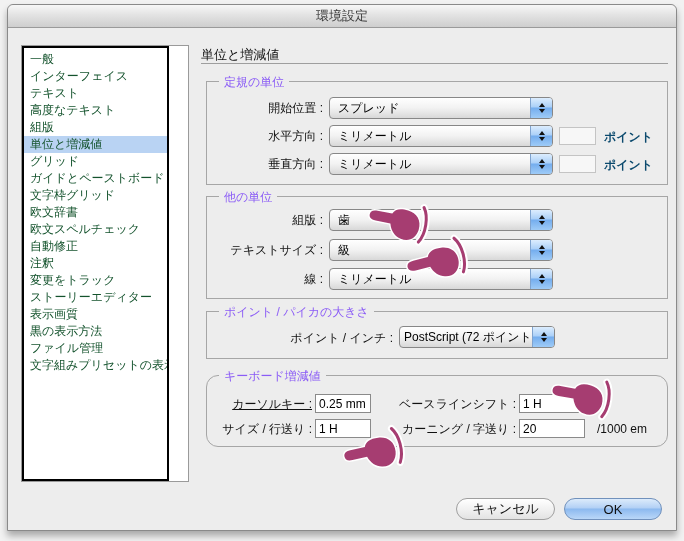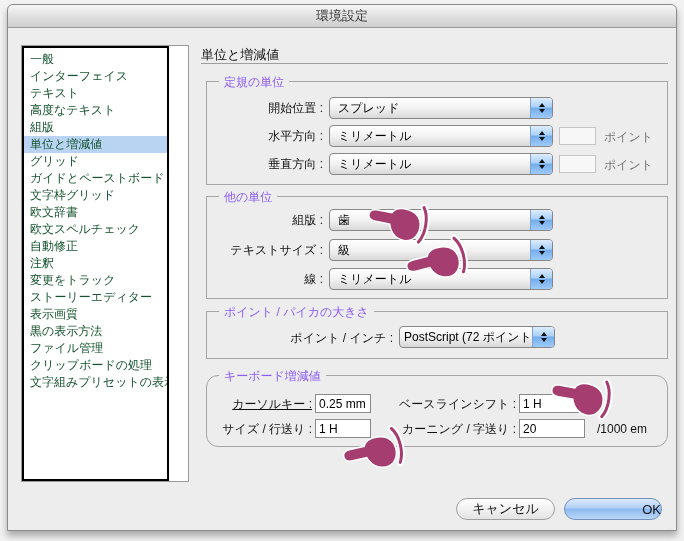--- a/index.html
+++ b/index.html
@@ -19,38 +19,38 @@
   .sidebar-focus{position:absolute;left:0;top:0;width:147px;height:435px;
                  border:2px solid #000;box-sizing:border-box;background:#fff;padding-top:3px;overflow:hidden;}
   .side-item{height:17px;line-height:17px;font-size:12px;color:#14532d;padding:0 6px;white-space:nowrap;cursor:default;}
   .side-item.selected{background:#b9d3f3;}
   
   .content-header{position:absolute;left:193px;top:41px;font-size:13px;color:#111;}
   .header-sep{position:absolute;left:193px;top:58px;width:467px;height:0;border-top:1px solid #9e9e9e;}
   .groupbox{position:absolute;border:1px solid #a6a6a6;box-sizing:border-box;}
   .groupbox .legend{position:absolute;top:-8px;left:12px;background:#ededed;padding:0 5px;font-size:12px;color:#8b5cf6;white-space:nowrap;}
   .row-label{position:absolute;font-size:12px;color:#111;text-align:right;white-space:nowrap;}
-  .row-label.gray{color:#737373;text-align:right;}
+  .row-label.gray{color:#0c4a6e;text-align:right;font-weight:bold;}
   .popup{position:absolute;height:22px;border:1px solid #878787;border-radius:4px;
          background:linear-gradient(180deg,#ffffff 0%,#f2f2f2 50%,#d8d8d8 100%);
          box-sizing:border-box;display:flex;align-items:center;cursor:default;}
   .popup .popup-text{flex:1;font-size:12px;color:#000;padding-left:8px;white-space:nowrap;overflow:hidden;}
   .popup .stepper{width:21px;height:100%;border-left:1px solid #7fa3cf;border-radius:0 3px 3px 0;
          background:linear-gradient(180deg,#dcedfe 0%,#abd0f8 45%,#74adee 50%,#9ecbf7 100%);
          display:flex;flex-direction:column;align-items:center;justify-content:center;}
   .arr-up{width:0;height:0;border-left:3.5px solid transparent;border-right:3.5px solid transparent;border-bottom:4.5px solid #101010;margin-bottom:2px;}
   .arr-dn{width:0;height:0;border-left:3.5px solid transparent;border-right:3.5px solid transparent;border-top:4.5px solid #101010;}
   input.tf{position:absolute;height:19px;border:1px solid #8a8a8a;background:#fff;font-size:12px;
            font-family:"Liberation Sans","DejaVu Sans",sans-serif;padding:0 3px;box-sizing:border-box;}
   input.tf-small{position:absolute;width:37px;height:18px;border:1px solid #c4c4c4;background:#f7f7f7;box-sizing:border-box;}
   
   .btn{position:absolute;height:22px;border-radius:11px;font-size:13px;color:#111;
        display:flex;align-items:center;justify-content:center;box-sizing:border-box;cursor:default;}
   .btn-cancel{border:1px solid #9f9f9f;background:linear-gradient(180deg,#ffffff 0%,#f0f0f0 55%,#e3e3e3 100%);}
-  .btn-ok{border:1px solid #7191bc;background:linear-gradient(180deg,#dcebfb 0%,#b2d0f5 45%,#8cb9ef 50%,#bad7f8 100%);justify-content:flex-end;}
+  .btn-ok{border:1px solid #7191bc;background:linear-gradient(180deg,#dcebfb 0%,#b2d0f5 45%,#8cb9ef 50%,#bad7f8 100%);}
   
   .hand{position:absolute;width:64px;height:46px;pointer-events:none;}
   .hand svg{display:block;}
 </style>
 </head>
 <body>
 
 <div class="stage">
   <div class="window">
 
@@ -71,21 +71,20 @@
           <div class="side-item">文字枠グリッド</div>
           <div class="side-item">欧文辞書</div>
           <div class="side-item">欧文スペルチェック</div>
           <div class="side-item">自動修正</div>
           <div class="side-item">注釈</div>
           <div class="side-item">変更をトラック</div>
           <div class="side-item">ストーリーエディター</div>
           <div class="side-item">表示画質</div>
           <div class="side-item">黒の表示方法</div>
           <div class="side-item">ファイル管理</div>
-          <div class="side-item">クリップボードの処理</div>
           <div class="side-item">文字組みプリセットの表示設定</div>
         </div>
     </div>
 
     <div class="content-header">単位と増減値</div>
     <div class="header-sep"></div>
 
     <div class="groupbox" style="left:198px;top:76px;width:462px;height:104px;">
       <span class="legend">定規の単位</span>
       <span class="row-label" style="left:0;top:18px;width:116px;">開始位置 :</span>

